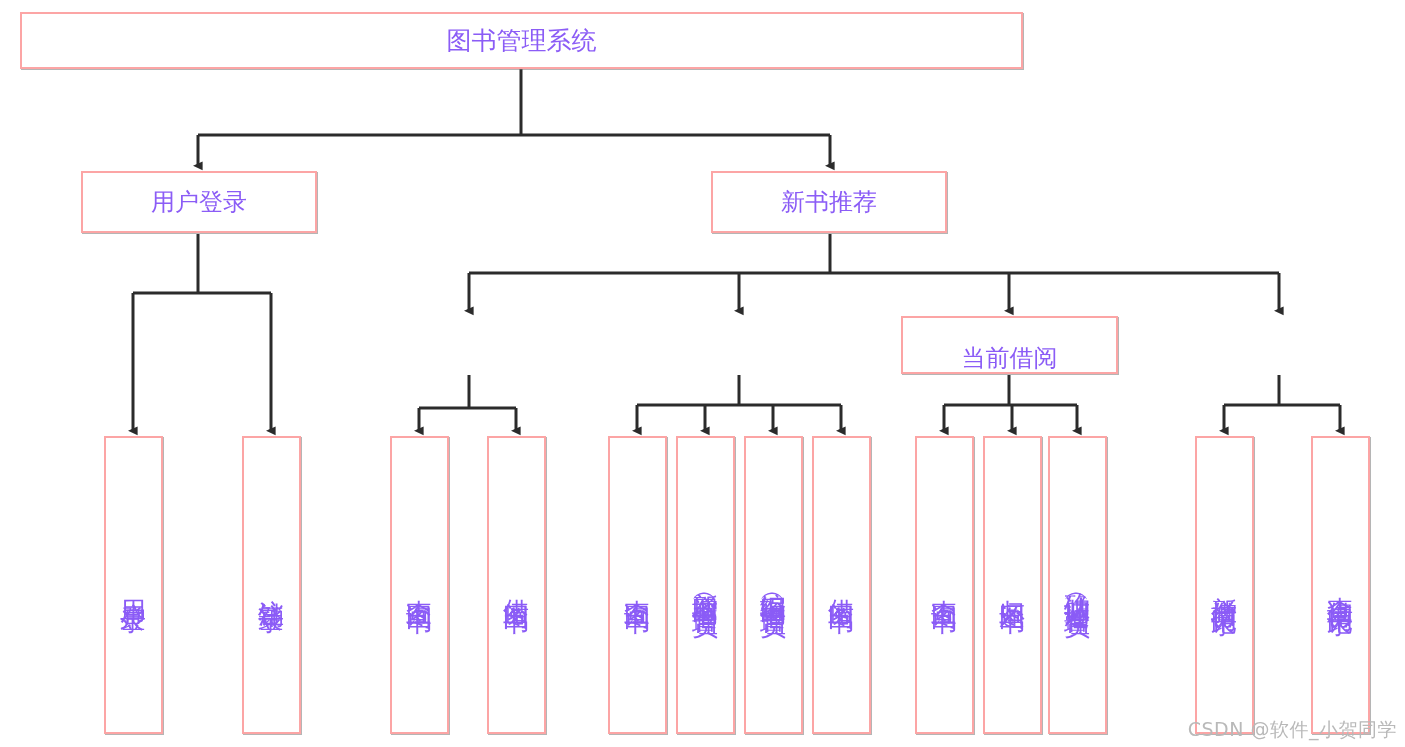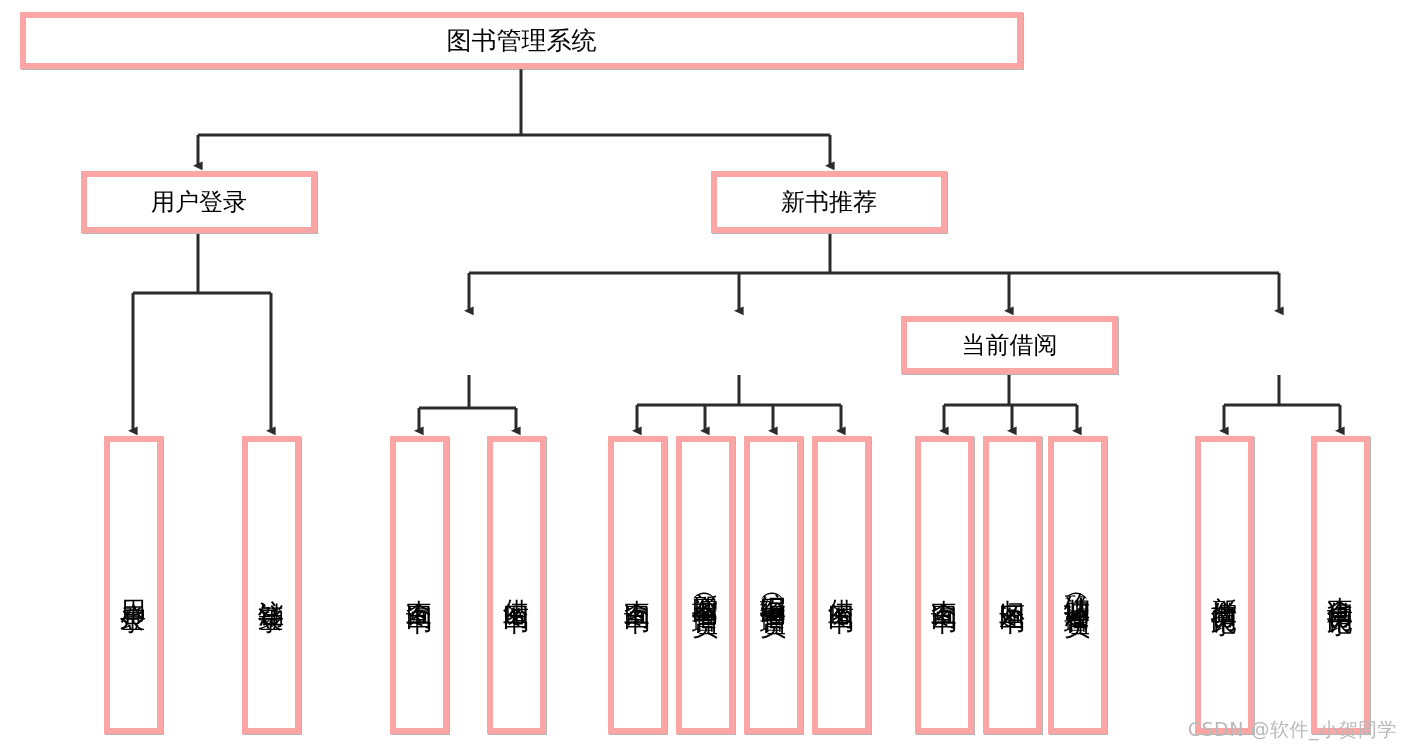--- a/index.html
+++ b/index.html
@@ -23,26 +23,26 @@
     left: 0;
     top: 0;
     width: 1405px;
     height: 747px;
     pointer-events: none;
   }
   .node {
     position: absolute;
     box-sizing: border-box;
     background: #ffffff;
-    border: 6px solid #fca5a5;
+    border: 2px solid #fca5a5;
     box-shadow: 1px 1px 0 rgba(120,120,120,0.55);
     display: flex;
     align-items: center;
     justify-content: center;
-    color: #000000;
+    color: #8b5cf6;
   }
   .node .label {
     display: block;
     text-align: center;
     line-height: 1.18;
     white-space: nowrap;
   }
   
   .node.horiz .label {
     font-size: 25px;
@@ -136,21 +136,21 @@
     <span class="label">图书管理系统</span>
   </div>
 
   <div class="node horiz lvl2" style="left:81px; top:171px; width:236px; height:62px;">
     <span class="label">用户登录</span>
   </div>
   <div class="node horiz lvl2" style="left:711px; top:171px; width:236px; height:62px;">
     <span class="label">新书推荐</span>
   </div>
 
-  <div class="node horiz lvl2" style="left:901px; top:316px; width:217px; height:58px;">
+  <div class="node horiz lvl2" style="left:901px; top:316px; width:217px; height:58px;align-items:flex-end;">
     <span class="label">当前借阅</span>
   </div>
 
   <div class="node vert" style="left:104px; top:436px; width:59px; height:298px;">
     <span class="label">用户登录</span>
   </div>
   <div class="node vert" style="left:242px; top:436px; width:59px; height:298px;">
     <span class="label">注销登录</span>
   </div>
 

